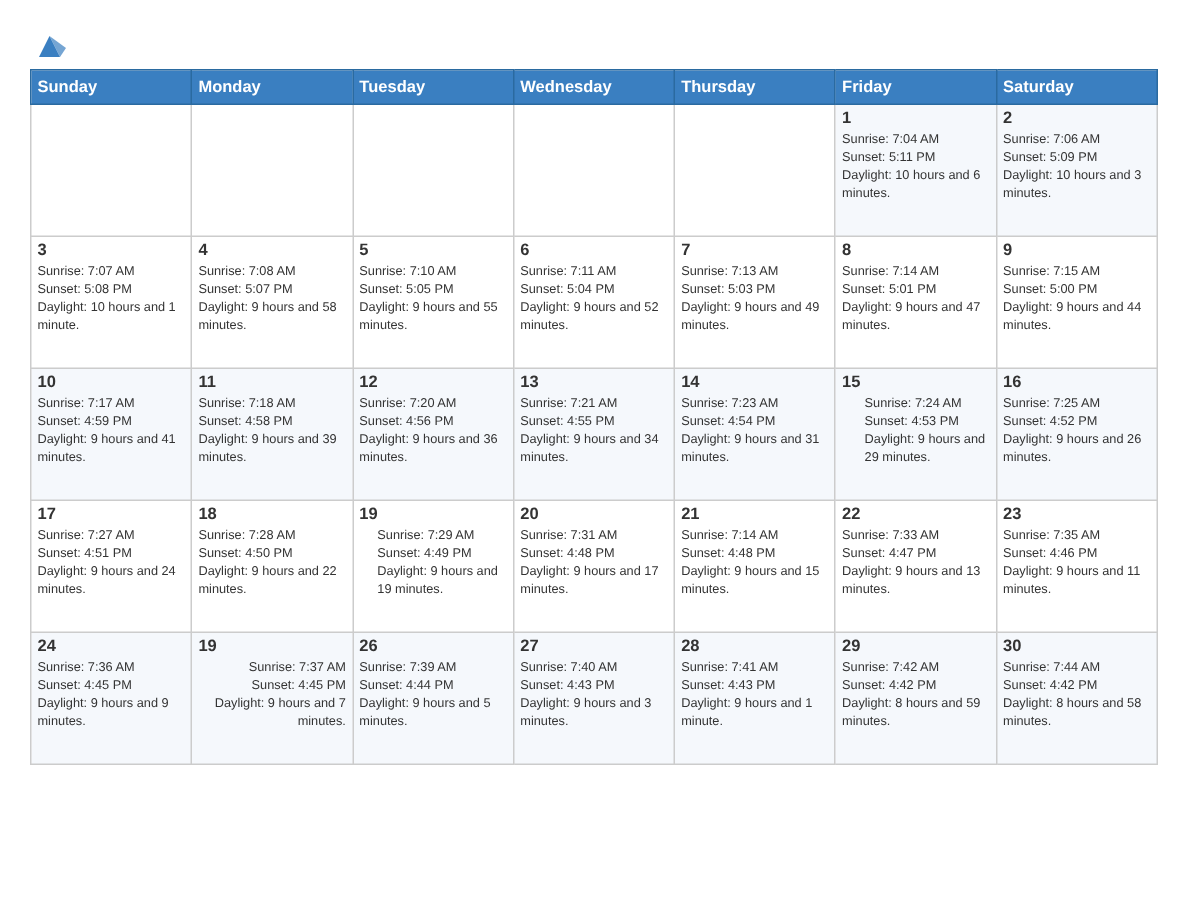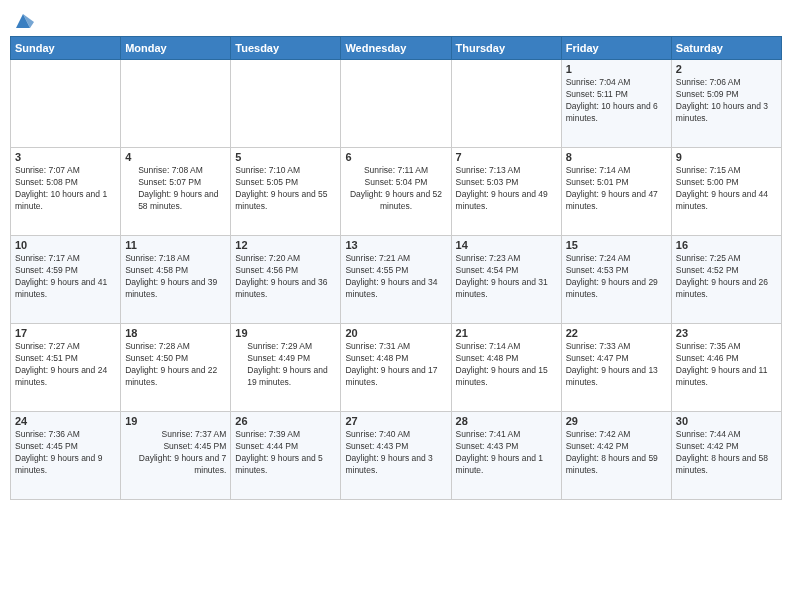--- a/index.html
+++ b/index.html
@@ -6,21 +6,21 @@
     body {
       width: 792px;
       height: 612px;
       font-family: Arial, sans-serif;
       background: #fff;
       overflow: hidden;
     }
     .container {
       width: 792px;
       height: 460px;
-      padding: 10px;
+      padding: 20px;
     }
     .header {
       display: flex;
       align-items: flex-start;
       justify-content: space-between;
       margin-bottom: 8px;
     }
     .logo {
       display: flex;
       align-items: center;
@@ -139,33 +139,33 @@
         </tr>
         <tr>
           <td>
             <div class="day-num">3</div>
             <div class="day-info" style="white-space: pre-line;">Sunrise: 7:07 AM
 Sunset: 5:08 PM
 Daylight: 10 hours and 1 minute.</div>
           </td>
           <td>
             <div class="day-num">4</div>
-            <div class="day-info" style="white-space: pre-line; margin-left: 13px;">Sunrise: 7:08 AM
+            <div class="day-info" style="white-space: pre-line;">Sunrise: 7:08 AM
 Sunset: 5:07 PM
 Daylight: 9 hours and 58 minutes.</div>
           </td>
           <td>
             <div class="day-num">5</div>
             <div class="day-info" style="white-space: pre-line;">Sunrise: 7:10 AM
 Sunset: 5:05 PM
 Daylight: 9 hours and 55 minutes.</div>
           </td>
           <td>
             <div class="day-num">6</div>
-            <div class="day-info" style="white-space: pre-line; text-align: center;">Sunrise: 7:11 AM
+            <div class="day-info" style="white-space: pre-line;">Sunrise: 7:11 AM
 Sunset: 5:04 PM
 Daylight: 9 hours and 52 minutes.</div>
           </td>
           <td>
             <div class="day-num">7</div>
             <div class="day-info" style="white-space: pre-line;">Sunrise: 7:13 AM
 Sunset: 5:03 PM
 Daylight: 9 hours and 49 minutes.</div>
           </td>
           <td>
@@ -207,21 +207,21 @@
 Daylight: 9 hours and 34 minutes.</div>
           </td>
           <td>
             <div class="day-num">14</div>
             <div class="day-info" style="white-space: pre-line;">Sunrise: 7:23 AM
 Sunset: 4:54 PM
 Daylight: 9 hours and 31 minutes.</div>
           </td>
           <td>
             <div class="day-num">15</div>
-            <div class="day-info" style="white-space: pre-line;">Sunrise: 7:24 AM
+            <div class="day-info" style="white-space: pre-line; margin-left: 15px;">Sunrise: 7:24 AM
 Sunset: 4:53 PM
 Daylight: 9 hours and 29 minutes.</div>
           </td>
           <td>
             <div class="day-num">16</div>
             <div class="day-info" style="white-space: pre-line;">Sunrise: 7:25 AM
 Sunset: 4:52 PM
 Daylight: 9 hours and 26 minutes.</div>
           </td>
         </tr>

